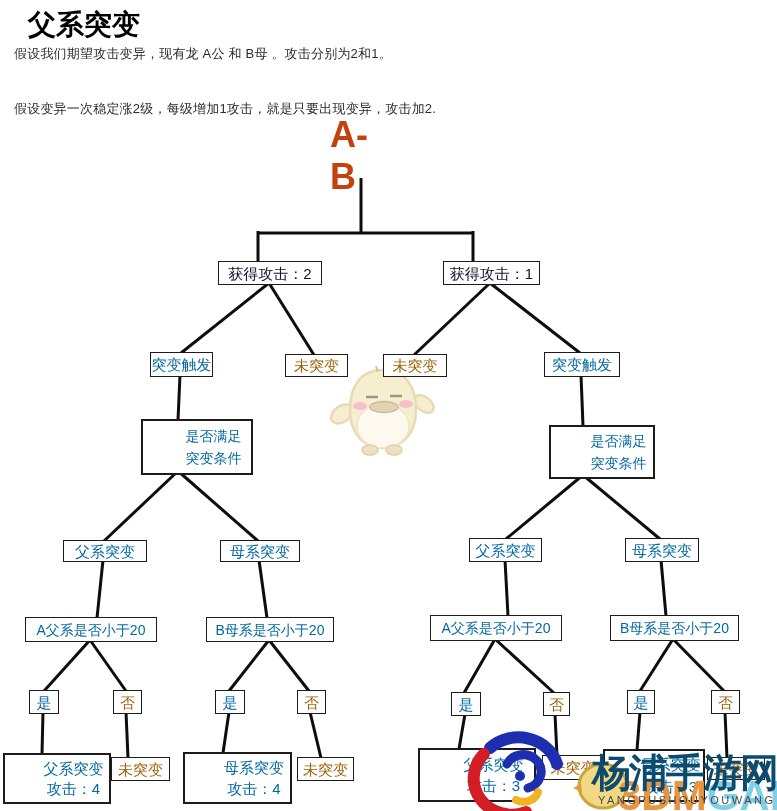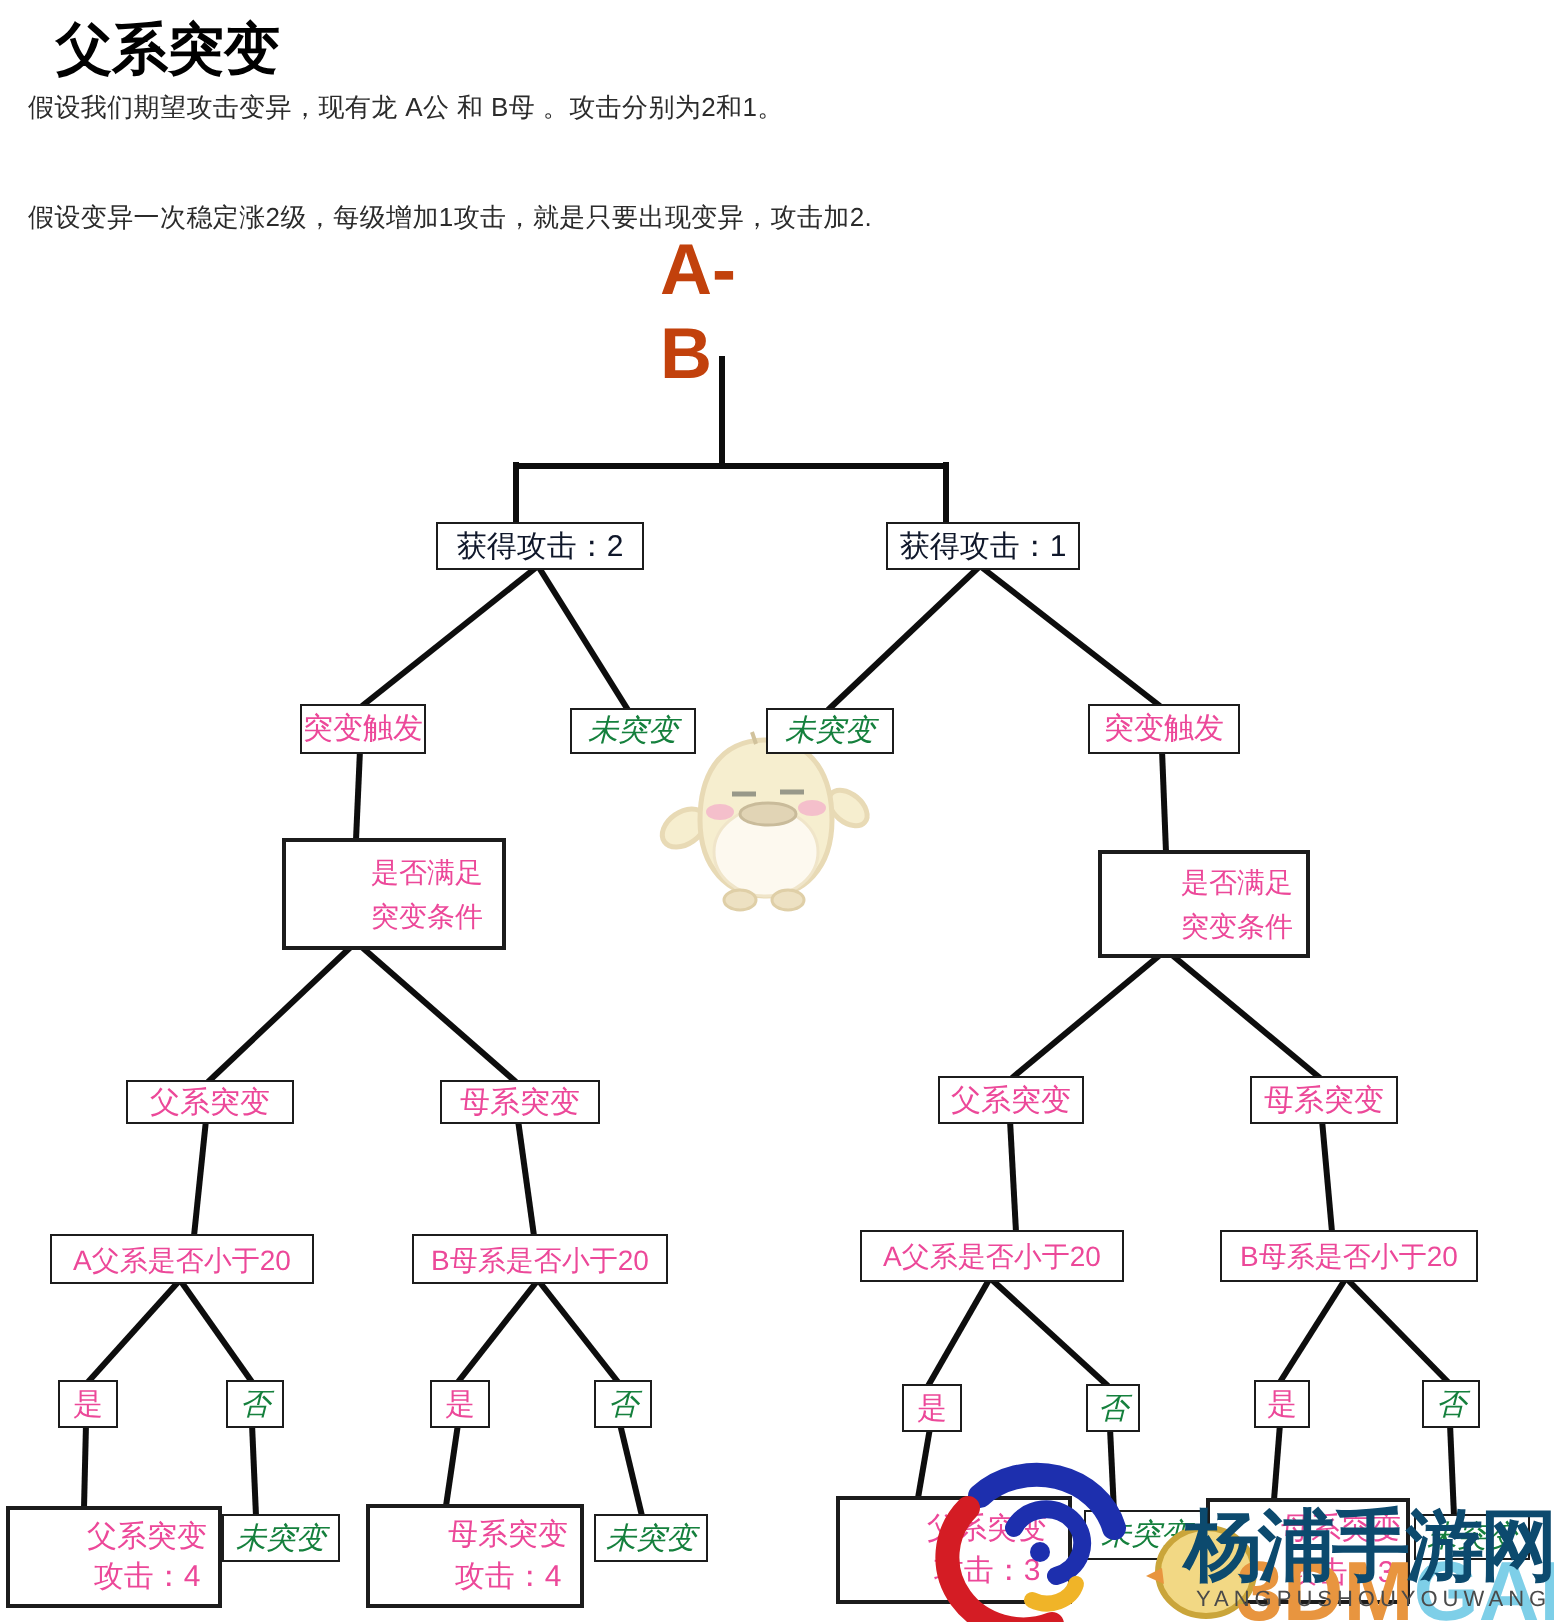--- a/index.html
+++ b/index.html
@@ -9,22 +9,22 @@
   
   .title{left:28px;top:6px;font-size:28px;font-weight:bold;color:#000;}
   .desc{left:14px;font-size:13px;color:#2b2b2b;letter-spacing:0.2px;}
   
   .root-label{left:330px;top:134px;width:62px;height:44px;font-size:36px;font-weight:600;
               display:flex;align-items:center;justify-content:center;color:#c2410c;z-index:3;}
   .node{position:absolute;border:1px solid #1c1c1c;background:#ffffff;z-index:3;
         display:flex;align-items:center;justify-content:center;font-size:15px;line-height:1;}
   .node.thick{border-width:2px;padding-left:33px;}
   .node.two{flex-direction:column;justify-content:space-evenly;line-height:1;}
-  .green{color:#ec4899;}
-  .red{color:#15803d;font-style:italic;}
+  .green{color:#0369a1;}
+  .red{color:#a16207;}
   .black{color:#0f172a;}
   svg.lines{position:absolute;left:0;top:0;z-index:2;}
   svg.mascot{position:absolute;z-index:1;opacity:.9;}
   
   .wm{z-index:10;}
   .wm-site{left:592px;top:746px;font-size:39px;font-weight:bold;color:#0c4a6e;
            letter-spacing:-2px;white-space:nowrap;z-index:12;}
   .wm-brand{left:618px;top:772px;font-size:42px;font-weight:bold;letter-spacing:0px;
             white-space:nowrap;z-index:11;}
   .wm-brand .p1{color:#e8953f;}

